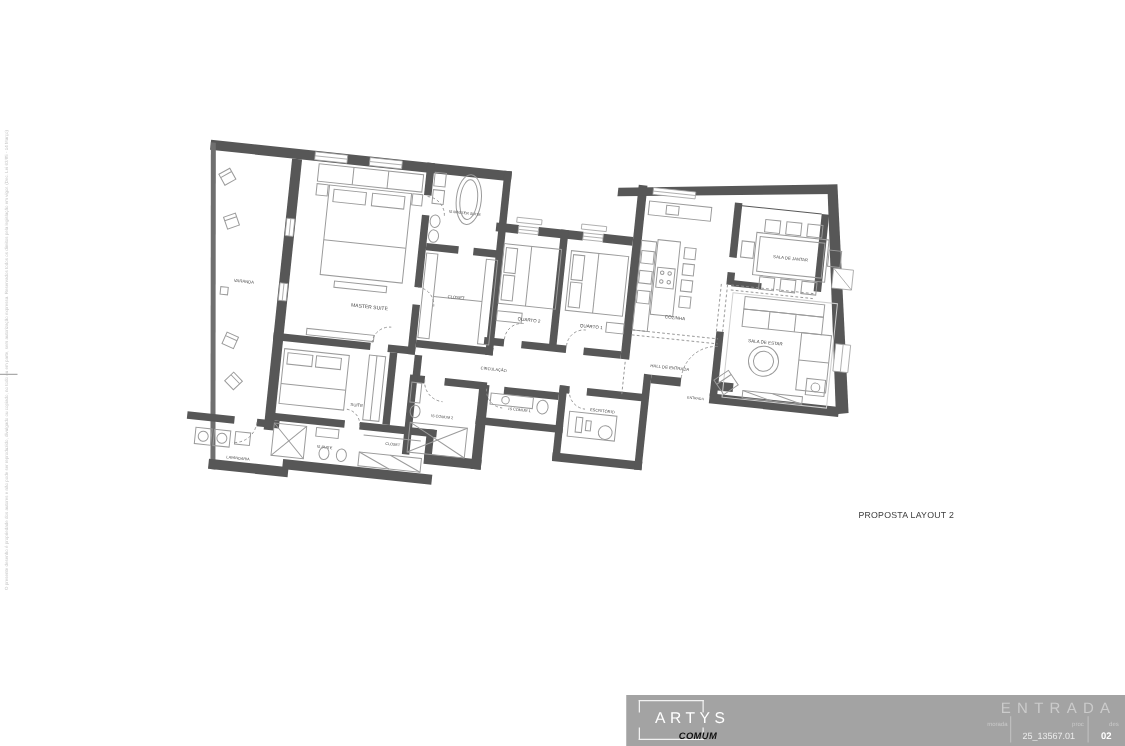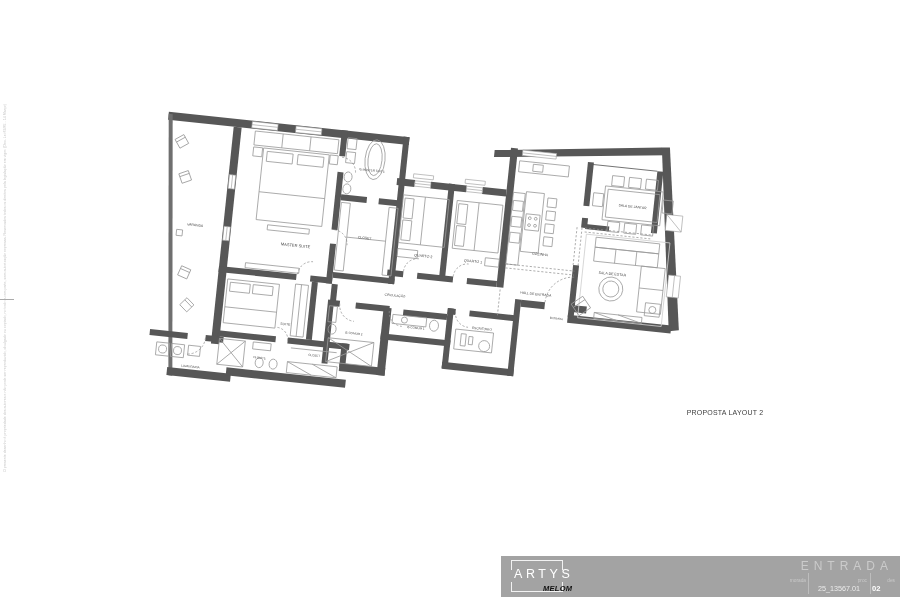--- a/index.html
+++ b/index.html
@@ -12,33 +12,33 @@
               font-size:7px;color:#3d3d3d;letter-spacing:.2px;}
   .side-note{position:absolute;left:3px;top:472px;width:310px;transform:rotate(-90deg);
              transform-origin:0 0;font-size:3.6px;color:#c5c5c5;white-space:nowrap;}
   .side-tick{position:absolute;left:0;top:299px;width:14px;height:1px;background:#ababab;}
   
   .tb{position:absolute;left:501px;top:556px;width:399px;height:41px;background:#a3a3a3;}
   .tb *{position:absolute;}
   .tb-logo{left:6px;top:3px;width:86px;height:35px;}
   .bracket-top{left:4px;top:1px;width:50px;height:9px;border:1.4px solid #f2f2f2;border-bottom:none;}
   .bracket-bottom{left:4px;top:23px;width:50px;height:9px;border:1.4px solid #f2f2f2;border-top:none;}
-  .artys{left:7px;top:8px;color:#ffffff;font-size:12.5px;letter-spacing:3.6px;}
+  .artys{left:17px;top:8px;color:#ffffff;font-size:12.5px;letter-spacing:3.6px;}
   .melom{left:36px;top:25px;color:#111111;font-size:7.5px;font-weight:700;font-style:italic;letter-spacing:.3px;}
   .tb-proposta{right:7px;top:3px;color:#cbcbcb;font-size:12px;letter-spacing:5px;}
   .sep{top:17px;width:1px;height:21px;background:#bdbdbd;}
   .sep1{left:307px;} .sep2{left:369px;}
   .lab{color:#c9c9c9;font-size:4.8px;bottom:14px;text-align:right;}
   .lab-morada{left:150px;width:155px;}
   .lab-proc{left:309px;width:57px;}
   .lab-des{left:371px;width:23px;}
   .val{color:#ececec;font-size:7.2px;bottom:4px;}
   .val-morada{left:60px;width:245px;text-align:right;}
   .val-proc{left:309px;width:58px;text-align:center;margin-top:32px;}
-  .val-des{left:371px;width:26px;text-align:left;color:#ffffff;font-weight:700;font-size:7.6px;}
+  .val-des{left:371px;width:26px;text-align:center;color:#ffffff;font-weight:700;font-size:7.6px;}
   text{font-family:"Liberation Sans",sans-serif;}
 </style>
 </head>
 <body>
 
 <div class="screen">
 
   <svg width="900" height="597" viewBox="0 0 900 597">
     <g transform="rotate(6 450 250)">
 
@@ -344,21 +344,21 @@
   <div class="plan-title">PROPOSTA LAYOUT 2</div>
 
   <div class="side-note">O presente desenho é propriedade dos autores e não pode ser reproduzido, divulgado ou copiado, no todo ou em parte, sem autorização expressa. Reservados todos os direitos pela legislação em vigor. (Dec. Lei 63/85 - 14 Março)</div>
   <div class="side-tick"></div>
 
   <div class="tb">
     <div class="tb-logo">
       <div class="bracket-top"></div>
       <div class="bracket-bottom"></div>
       <div class="artys">ARTYS</div>
-      <div class="melom">MELOM</div>
+      <div class="melom">COMUM</div>
     </div>
 
     <div class="tb-proposta">ENTRADA</div>
 
     <div class="sep sep1"></div>
     <div class="sep sep2"></div>
 
     <div class="lab lab-morada">morada</div>
 
     <div class="lab lab-proc">proc</div>

